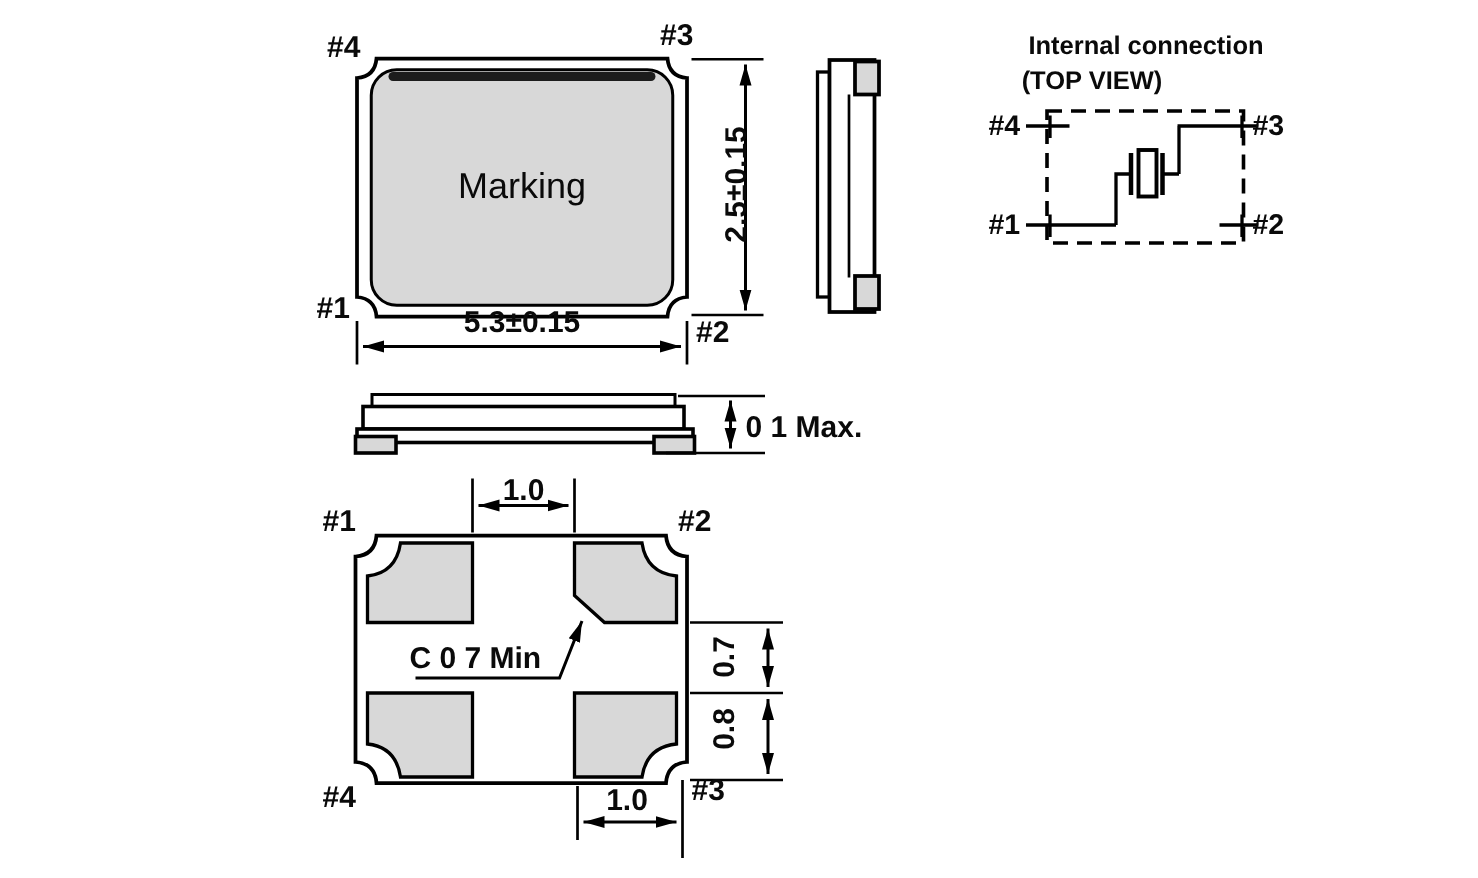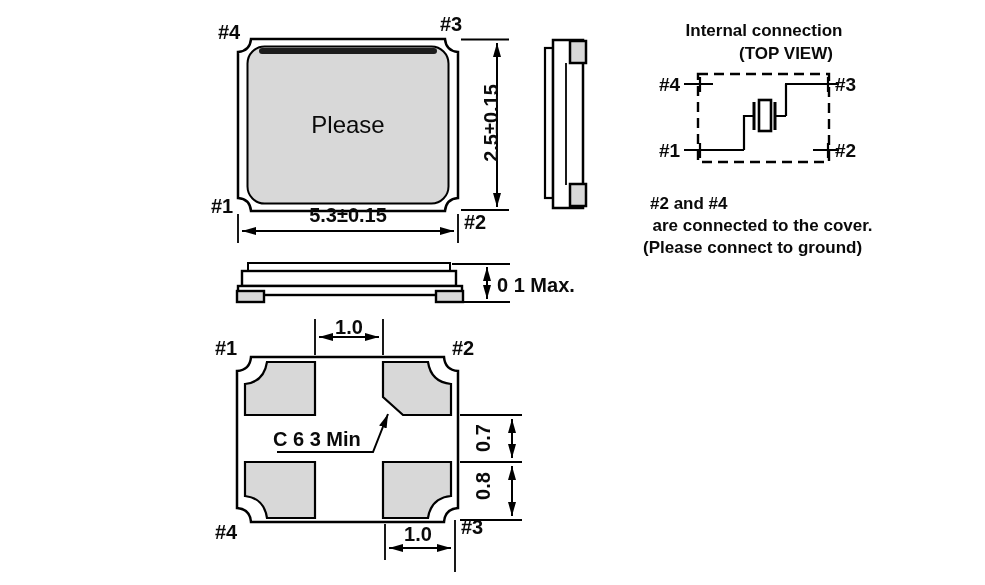--- a/index.html
+++ b/index.html
@@ -78,42 +78,37 @@
       <line x1="512" y1="419" x2="512" y2="458" stroke-width="2" marker-start="url(#arw)" marker-end="url(#arw)"></line>
       <line x1="512" y1="466" x2="512" y2="516" stroke-width="2" marker-start="url(#arw)" marker-end="url(#arw)"></line>
       <path d="M277 452 H373 L388 414" stroke-width="2" marker-end="url(#arw)"></path>
     </g>
   </svg>
 
   <div class="lbl f20" style="left:218px;top:22px">#4</div>
   <div class="lbl f20" style="left:440px;top:14px">#3</div>
   <div class="lbl f20" style="left:211px;top:196px">#1</div>
   <div class="lbl f20" style="left:464px;top:212px">#2</div>
-  <div class="lbl f24 c" style="left:348px;top:125px">Please</div>
+  <div class="lbl f24 c" style="left:348px;top:125px">Marking</div>
   <div class="lbl f20 cx" style="left:348px;top:205px">5.3±0.15</div>
   <div class="lbl f20 rot" style="left:491px;top:123px">2.5±0.15</div>
 
   <div class="lbl f17 cx" style="left:764px;top:22px">Internal connection</div>
-  <div class="lbl f17 cx" style="left:786px;top:45px">(TOP VIEW)</div>
+  <div class="lbl f17 cx" style="left:728px;top:45px">(TOP VIEW)</div>
   <div class="lbl f19" style="left:659px;top:75px">#4</div>
   <div class="lbl f19" style="left:835px;top:75px">#3</div>
   <div class="lbl f19" style="left:659px;top:141px">#1</div>
   <div class="lbl f19" style="left:835px;top:141px">#2</div>
 
-  <div class="note" style="left:643px;top:193px">
-    <div style="margin-left:7px">#2 and #4</div>
-    <div>  are connected to the cover.</div>
-    <div>(Please connect to ground)</div>
-  </div>
 
   <div class="lbl f20" style="left:497px;top:275px">0 1 Max.</div>
 
   <div class="lbl f20 cx" style="left:349px;top:317px">1.0</div>
   <div class="lbl f20" style="left:215px;top:338px">#1</div>
   <div class="lbl f20" style="left:452px;top:338px">#2</div>
-  <div class="lbl f20" style="left:273px;top:429px">C 6 3 Min</div>
+  <div class="lbl f20" style="left:273px;top:429px">C 0 7 Min</div>
   <div class="lbl f20 rot" style="left:483px;top:438px">0.7</div>
   <div class="lbl f20 rot" style="left:483px;top:486px">0.8</div>
   <div class="lbl f20" style="left:215px;top:522px">#4</div>
   <div class="lbl f20" style="left:461px;top:517px">#3</div>
   <div class="lbl f20 cx" style="left:418px;top:524px">1.0</div>
 
 </div>
 
 </body></html>

